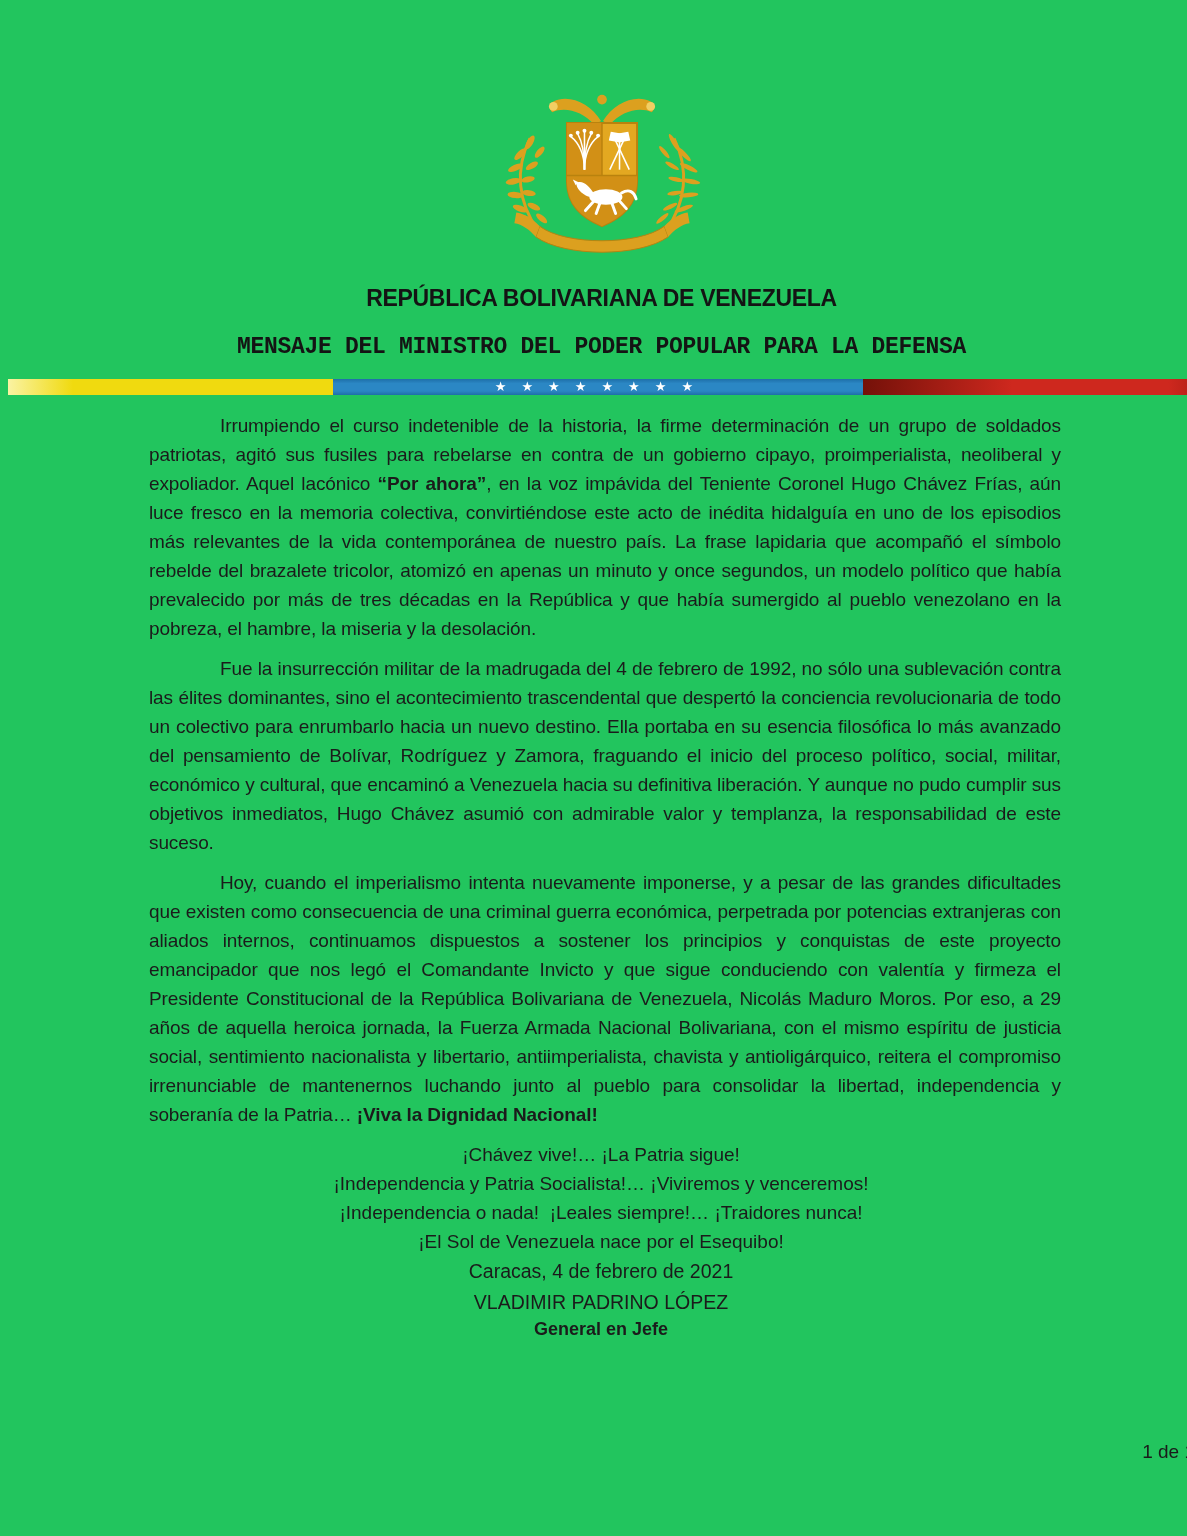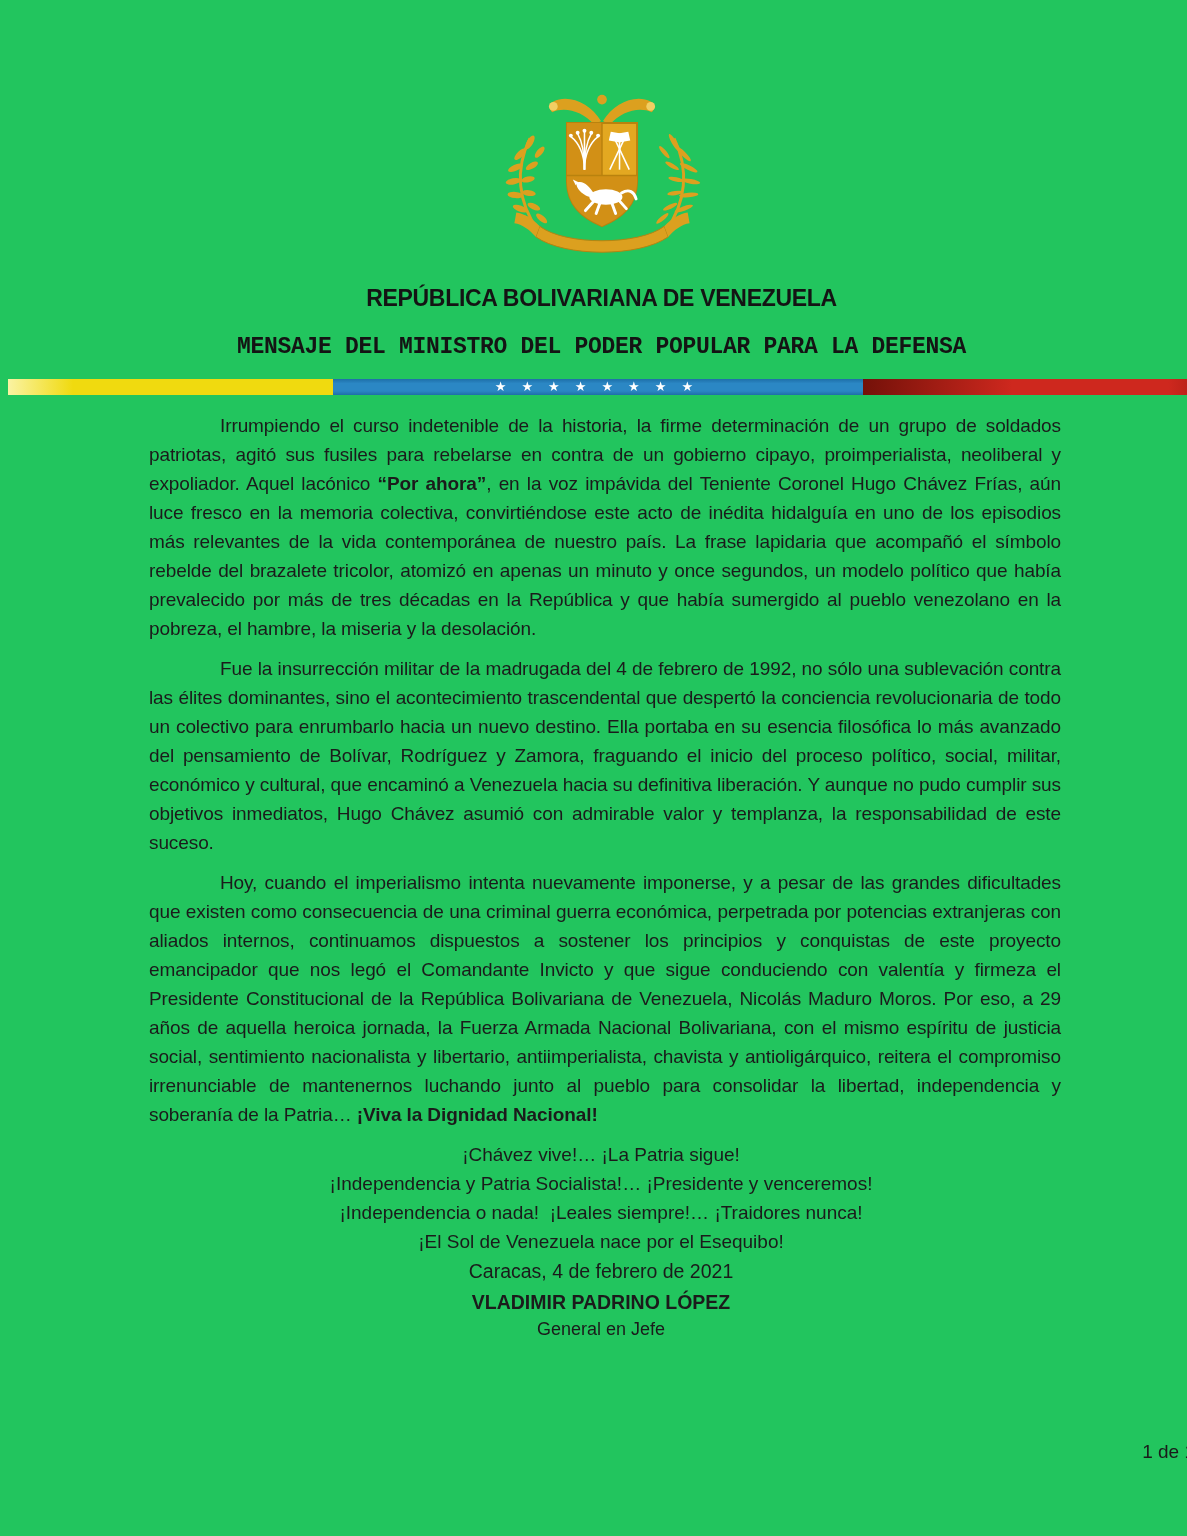--- a/index.html
+++ b/index.html
@@ -71,27 +71,27 @@
   }
   .dateline {
     margin-top: 1px;
     text-align: center;
     font-size: 19.5px;
     line-height: 29px;
   }
   .sig-name {
     margin-top: 3px;
     text-align: center;
-    font-weight: bold;
+    font-weight: normal;
     font-size: 19.5px;
     line-height: 27px;
   }
   .sig-rank {
     text-align: center;
-    font-weight: normal;
+    font-weight: bold;
     font-size: 18px;
     line-height: 26px;
   }
   .page-footer {
     position: absolute;
     top: 1441px;
     left: 0;
     width: 100%;
     text-align: right;
     font-size: 19px;
@@ -207,21 +207,21 @@
   </div>
 
   <div class="content">
     <div id="paragraphs">
         <p class="para"><span>Irrumpiendo el curso indetenible de la historia, la firme determinación de un grupo de soldados patriotas, agitó sus fusiles para rebelarse en contra de un gobierno cipayo, proimperialista, neoliberal y expoliador. Aquel lacónico </span><b>“Por ahora”</b><span>, en la voz impávida del Teniente Coronel Hugo Chávez Frías, aún luce fresco en la memoria colectiva, convirtiéndose este acto de inédita hidalguía en uno de los episodios más relevantes de la vida contemporánea de nuestro país. La frase lapidaria que acompañó el símbolo rebelde del brazalete tricolor, atomizó en apenas un minuto y once segundos, un modelo político que había prevalecido por más de tres décadas en la República y que había sumergido al pueblo venezolano en la pobreza, el hambre, la miseria y la desolación.</span></p>
         <p class="para"><span>Fue la insurrección militar de la madrugada del 4 de febrero de 1992, no sólo una sublevación contra las élites dominantes, sino el acontecimiento trascendental que despertó la conciencia revolucionaria de todo un colectivo para enrumbarlo hacia un nuevo destino. Ella portaba en su esencia filosófica lo más avanzado del pensamiento de Bolívar, Rodríguez y Zamora, fraguando el inicio del proceso político, social, militar, económico y cultural, que encaminó a Venezuela hacia su definitiva liberación. Y aunque no pudo cumplir sus objetivos inmediatos, Hugo Chávez asumió con admirable valor y templanza, la responsabilidad de este suceso.</span></p>
         <p class="para"><span>Hoy, cuando el imperialismo intenta nuevamente imponerse, y a pesar de las grandes dificultades que existen como consecuencia de una criminal guerra económica, perpetrada por potencias extranjeras con aliados internos, continuamos dispuestos a sostener los principios y conquistas de este proyecto emancipador que nos legó el Comandante Invicto y que sigue conduciendo con valentía y firmeza el Presidente Constitucional de la República Bolivariana de Venezuela, Nicolás Maduro Moros. Por eso, a 29 años de aquella heroica jornada, la Fuerza Armada Nacional Bolivariana, con el mismo espíritu de justicia social, sentimiento nacionalista y libertario, antiimperialista, chavista y antioligárquico, reitera el compromiso irrenunciable de mantenernos luchando junto al pueblo para consolidar la libertad, independencia y soberanía de la Patria… </span><b>¡Viva la Dignidad Nacional!</b></p>
       </div>
     <div id="slogans" class="slogans">
         <div class="slogan">¡Chávez vive!… ¡La Patria sigue!</div>
-        <div class="slogan">¡Independencia y Patria Socialista!… ¡Presidente y venceremos!</div>
+        <div class="slogan">¡Independencia y Patria Socialista!… ¡Viviremos y venceremos!</div>
         <div class="slogan">¡Independencia o nada!&nbsp; ¡Leales siempre!… ¡Traidores nunca!</div>
         <div class="slogan">¡El Sol de Venezuela nace por el Esequibo!</div>
       </div>
     <div class="dateline">Caracas, 4 de febrero de 2021</div>
     <div class="sig-name">VLADIMIR PADRINO LÓPEZ</div>
     <div class="sig-rank">General en Jefe</div>
   </div>
 
   <div class="page-footer">1 de 1</div>
 

